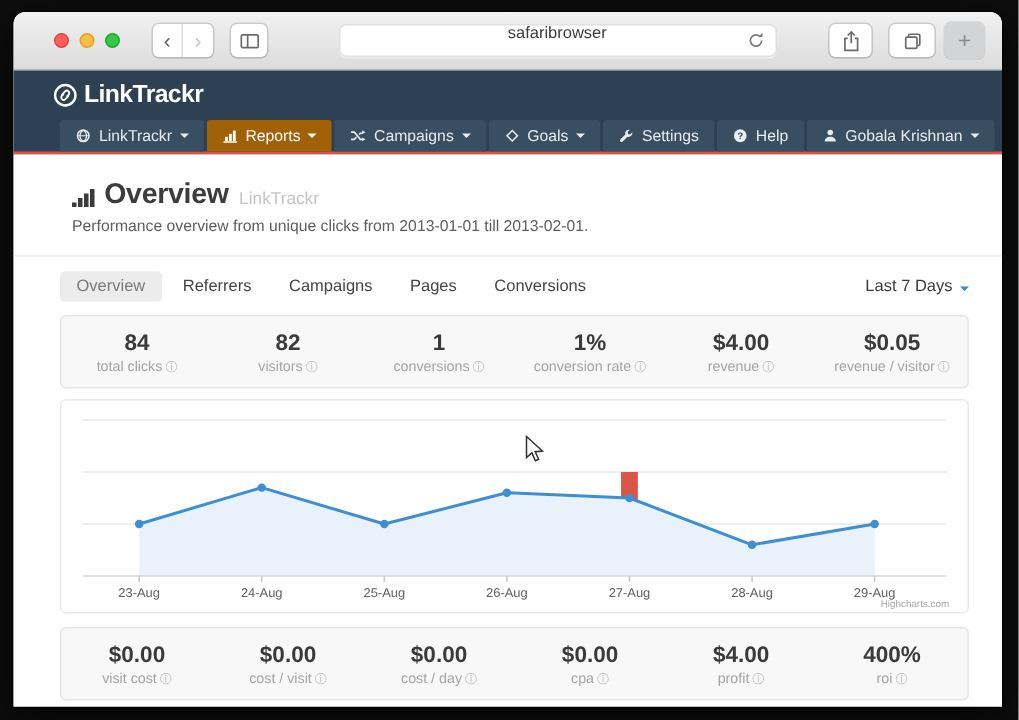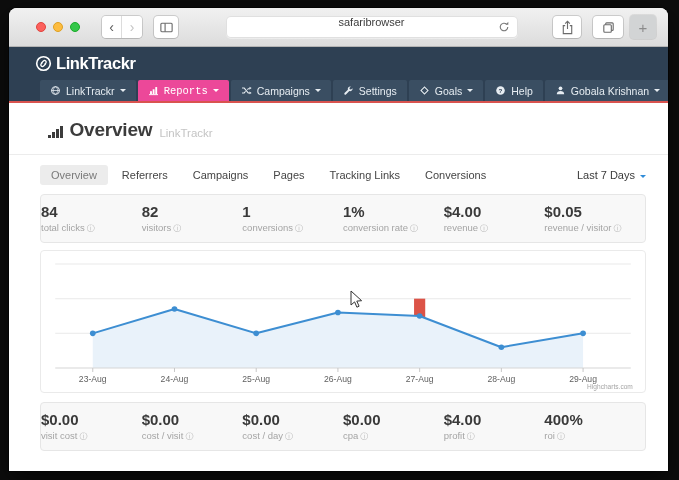--- a/index.html
+++ b/index.html
@@ -58,21 +58,21 @@
   .logo-icon svg { width:100%; height:100%; display:block; }
   .brand-text { color:#fff; font-size:16.5px; font-weight:bold; letter-spacing:-.4px; }
   .menu-row { height:21px; display:flex; align-items:stretch; padding:0 13px 0 31px; }
   .nav-item {
     display:flex; align-items:center; gap:5px; padding:0 10px;
     background:#3a4e62; margin-right:2px; border-radius:2px 2px 0 0;
     color:#e7edf2; font-size:10.5px; cursor:pointer; white-space:nowrap;
   }
   .nav-item .mi { width:11px; height:11px; display:inline-block; }
   .nav-item .mi svg { width:100%; height:100%; display:block; }
-  .nav-item.active { background:#ec4899; color:#fff;font-family:Liberation Mono, monospace; }
+  .nav-item.active { background:#a16207; color:#fff; }
   .caret { width:0; height:0; border:3px solid transparent; border-top-color:currentColor; margin-top:3px; }
   .nav-spacer { flex:1; }
   .redline { height:2px; background:#d9534f; }
   
   .page { background:#fff; height:388px; overflow:hidden; padding:16px 22px 0 31px; position:relative; }
   .page-head { margin-left:8px; }
   .title-row { display:flex; align-items:flex-end; gap:7px; }
   .bars-icon { display:flex; align-items:flex-end; gap:1.5px; padding-bottom:3px; }
   .bars-icon i { display:block; width:2.5px; background:#3c3c3c; }
   .bars-icon i:nth-child(1){height:3px;} .bars-icon i:nth-child(2){height:6px;}
@@ -85,21 +85,21 @@
   .tabs-row { display:flex; align-items:center; margin-top:10px; }
   .tab { font-size:11px; color:#454545; padding:4px 11px; margin-right:3px; cursor:pointer; border-radius:3px; }
   .tab.active { background:#ececec; color:#7a7a7a; }
   .range-select { margin-left:auto; display:flex; align-items:flex-end; gap:5px; font-size:11px; color:#3a3a3a; cursor:pointer; }
   .range-select .caret { border-top-color:#2f8bd8; }
   
   .stats-panel {
     margin-top:9px; height:49px; background:#f8f8f8; border:1px solid #e6e6e6;
     border-radius:4px; display:flex; align-items:center;
   }
-  .stat { flex:1; }
+  .stat { flex:1; text-align:center; }
   .stat-value { font-size:15px; font-weight:bold; color:#3a3a3a; }
   .stat-label { font-size:9.5px; color:#a4a4a4; margin-top:2px; }
   .info-icon { font-size:8px; color:#b9b9b9; margin-left:2px; }
   
   .chart-panel { margin-top:7px; height:143px; border:1px solid #eaeaea; border-radius:4px; background:#fff; position:relative; }
   .chart-panel svg { display:block; width:100%; height:100%; }
   
   .cursor { position:absolute; left:350px; top:290px; width:13px; height:19px; z-index:50; pointer-events:none; }
 </style>
 </head>
@@ -191,33 +191,33 @@
               <path d="M1.5 4.5h3.2l5.8 7h2.3M1.5 11.5h3.2l2-2.4M9.3 6.9l1.2-1.4h2.3" fill="none" stroke="currentColor" stroke-width="1.5"></path>
               <path d="M12.3 2.6l3.2 1.9-3.2 1.9zM12.3 9.6l3.2 1.9-3.2 1.9z" fill="currentColor"></path>
             </svg>
           </span>
           <span>Campaigns</span>
           <span class="caret"></span>
         </div>
         <div class="nav-item">
           <span class="mi">
             <svg viewBox="0 0 16 16">
+              <rect x="4.4" y="4.4" width="7.2" height="7.2" transform="rotate(45 8 8)" fill="none" stroke="currentColor" stroke-width="1.5"></rect>
+            </svg>
+          </span>
+          <span>Goals</span>
+          <span class="caret"></span>
+        </div>
+        <div class="nav-item">
+          <span class="mi">
+            <svg viewBox="0 0 16 16">
               <path d="M13.8 4.6a3.6 3.6 0 0 1-4.6 4.3l-4.9 4.9a1.5 1.5 0 0 1-2.1-2.1l4.9-4.9a3.6 3.6 0 0 1 4.3-4.6L9.3 4.3l.5 1.9 1.9.5z" fill="currentColor"></path>
             </svg>
           </span>
           <span>Settings</span>
-        </div>
-        <div class="nav-item">
-          <span class="mi">
-            <svg viewBox="0 0 16 16">
-              <rect x="4.4" y="4.4" width="7.2" height="7.2" transform="rotate(45 8 8)" fill="none" stroke="currentColor" stroke-width="1.5"></rect>
-            </svg>
-          </span>
-          <span>Goals</span>
-          <span class="caret"></span>
         </div>
         <div class="nav-item">
           <span class="mi">
             <svg viewBox="0 0 16 16">
               <circle cx="8" cy="8" r="6.2" fill="currentColor"></circle>
               <text x="8" y="11.2" font-size="9" font-weight="bold" text-anchor="middle" fill="#2e4053">?</text>
             </svg>
           </span>
           <span>Help</span>
         </div>
@@ -241,30 +241,30 @@
       <div class="title-row">
         <span class="bars-icon">
             <i></i>
             <i></i>
             <i></i>
             <i></i>
           </span>
         <span class="page-title">Overview</span>
         <span class="title-suffix">LinkTrackr</span>
       </div>
+      <div class="subtitle">Performance overview from unique clicks from 2013-01-01 till 2013-02-01.</div>
     </div>
     <hr class="head-divider">
 
     <div class="tabs-row">
       <div id="tabs" style="display:flex;align-items:center;">
           <div class="tab active">Overview</div>
           <div class="tab">Referrers</div>
           <div class="tab">Campaigns</div>
           <div class="tab">Pages</div>
-          <div class="tab">Tracking Links</div>
           <div class="tab">Conversions</div>
         </div>
       <div class="range-select">
         <span>Last 7 Days</span>
         <span class="caret"></span>
       </div>
     </div>
 
     <div class="stats-panel" id="stats-top">
         <div class="stat">

